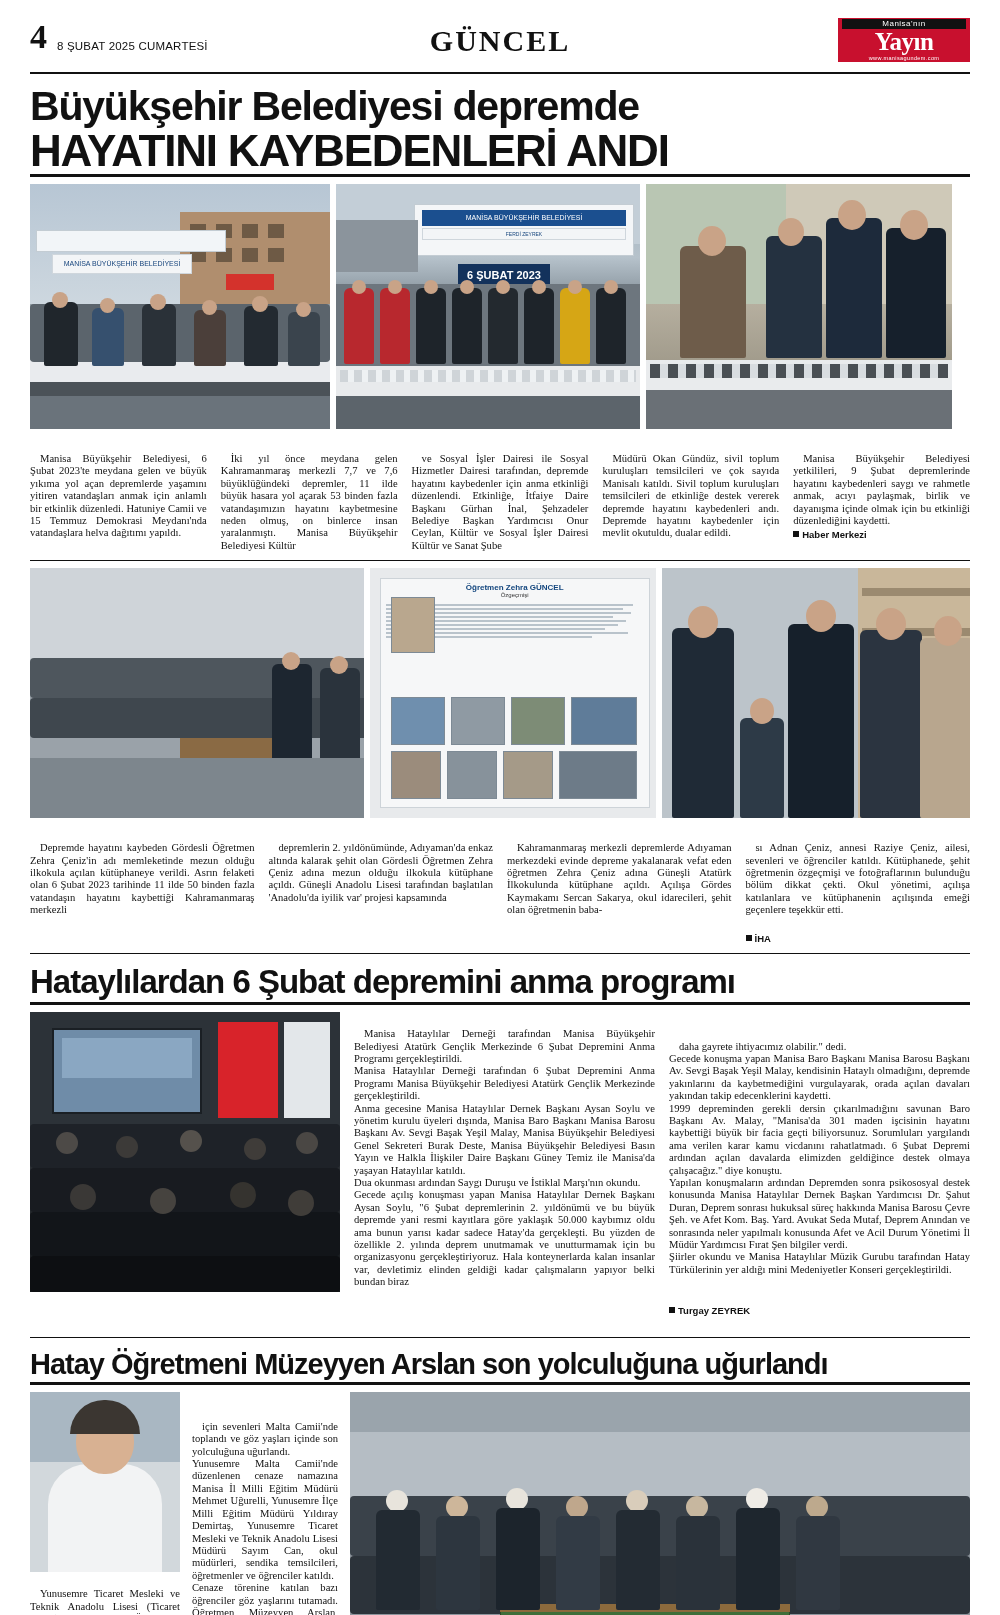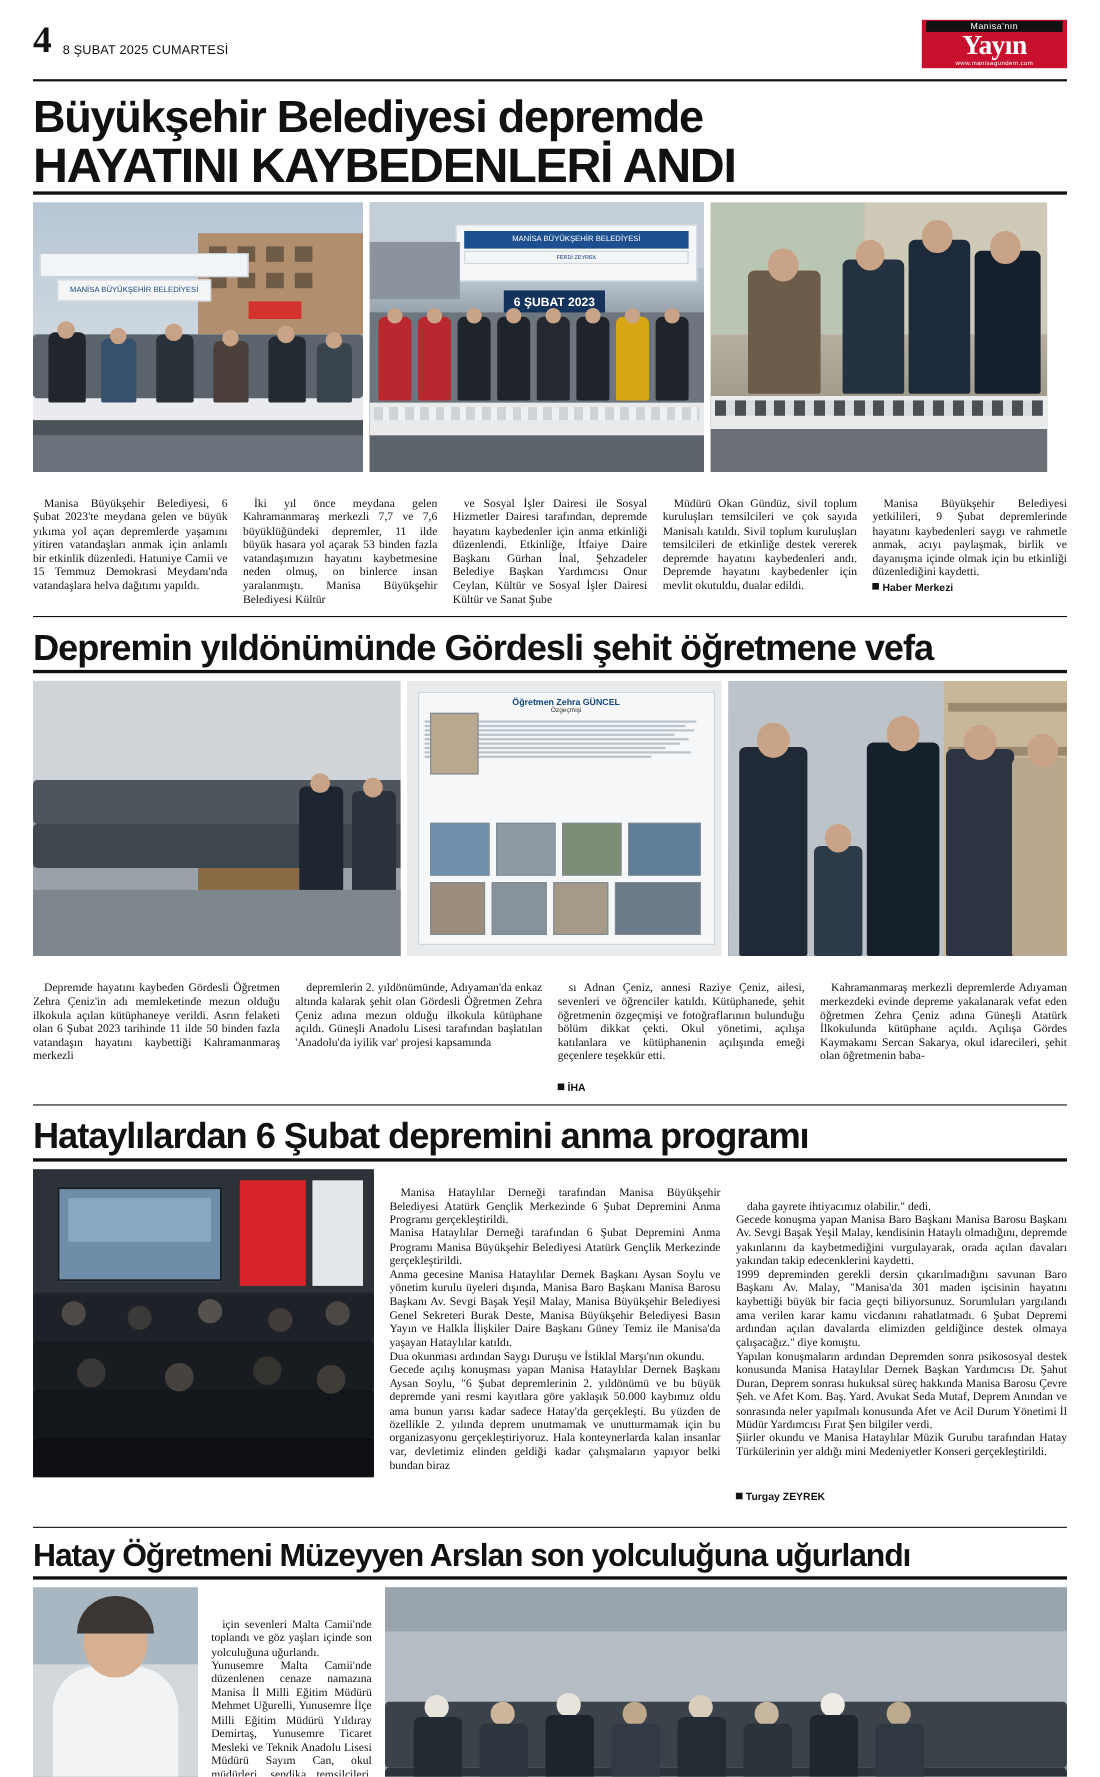--- a/index.html
+++ b/index.html
@@ -212,20 +212,21 @@
   .last-wrap { display: flex; gap: 12px; margin-top: 7px; }
 </style>
 </head>
 <body>
 
 <div class="page">
 
   <div class="masthead">
     <div class="page-number">4</div>
     <div class="dateline">8 ŞUBAT 2025  CUMARTESİ</div>
+    <div class="section-title">GÜNCEL</div>
     <div class="logo-box">
       <div class="logo-top">Manisa'nın</div>
       <div class="logo-main">Yayın</div>
       <div class="logo-sub">www.manisagundem.com</div>
     </div>
   </div>
 
   <div class="headline-block">
     <div class="headline-1">Büyükşehir Belediyesi depremde</div>
     <div class="headline-2 rule-black">HAYATINI KAYBEDENLERİ ANDI</div>
@@ -329,21 +330,20 @@
       </div>
     <div class="col" style="width:180px;">
       <p>Manisa Büyükşehir Belediyesi yetkilileri, 9 Şubat depremlerinde hayatını kaybedenleri saygı ve rahmetle anmak, acıyı paylaşmak, birlik ve dayanışma içinde olmak için bu etkinliği düzenlediğini kaydetti.</p>
       <p style="text-indent:0;margin-top:2px;"><span class="sq"></span><span class="byline">Haber Merkezi</span></p>
     </div>
   </div>
 
   <div class="divider"></div>
 
   <div class="story">
-    <div class="story-head">Depremin yıldönümünde Gördesli şehit öğretmene vefa</div>
 
     <div class="photo-row">
       <div class="photo ph-hall" style="width:338px;height:250px;">
         <div style="position:absolute;left:0;top:0;width:338px;height:96px;background:#cfd4d9;"></div>
         <div style="position:absolute;left:0;top:96px;width:338px;height:154px;background:#9aa2a9;"></div>
         <div style="position:absolute;left:150px;top:120px;width:92px;height:70px;background:#8a6a44;"></div>
         <div class="crowd-row" style="left:0;top:90px;width:338px;height:40px;background:#4e565d;"></div>
         <div class="crowd-row" style="left:0;top:130px;width:338px;height:40px;background:#3f474e;"></div>
         <div class="person" style="left:242px;top:96px;width:40px;height:96px;background:#1d2630;"></div>
         <div class="head-dot" style="left:252px;top:84px;width:18px;height:18px;"></div>
@@ -400,27 +400,27 @@
 
     <div class="cols">
       <div class="col" style="width:228px;">
           <p>Depremde hayatını kaybeden Gördesli Öğretmen Zehra Çeniz'in adı memleketinde mezun olduğu ilkokula açılan kütüphaneye verildi. Asrın felaketi olan 6 Şubat 2023 tarihinde 11 ilde 50 binden fazla vatandaşın hayatını kaybettiği Kahramanmaraş merkezli</p>
         </div>
       <div class="col" style="width:228px;">
           <p>depremlerin 2. yıldönümünde, Adıyaman'da enkaz altında kalarak şehit olan Gördesli Öğretmen Zehra Çeniz adına mezun olduğu ilkokula kütüphane açıldı.
 Güneşli Anadolu Lisesi tarafından başlatılan 'Anadolu'da iyilik var' projesi kapsamında</p>
         </div>
       <div class="col" style="width:228px;">
-        <p>sı Adnan Çeniz, annesi Raziye Çeniz, ailesi, sevenleri ve öğrenciler katıldı. Kütüphanede, şehit öğretmenin özgeçmişi ve fotoğraflarının bulunduğu bölüm dikkat çekti. Okul yönetimi, açılışa katılanlara ve kütüphanenin açılışında emeği geçenlere teşekkür etti.</p>
-        <p style="text-indent:0;"><span class="sq"></span><span class="byline">İHA</span></p>
-      </div>
-      <div class="col" style="width:228px;">
           <p>Kahramanmaraş merkezli depremlerde Adıyaman merkezdeki evinde depreme yakalanarak vefat eden öğretmen Zehra Çeniz adına Güneşli Atatürk İlkokulunda kütüphane açıldı.
 Açılışa Gördes Kaymakamı Sercan Sakarya, okul idarecileri, şehit olan öğretmenin baba-</p>
         </div>
+      <div class="col" style="width:228px;">
+        <p>sı Adnan Çeniz, annesi Raziye Çeniz, ailesi, sevenleri ve öğrenciler katıldı. Kütüphanede, şehit öğretmenin özgeçmişi ve fotoğraflarının bulunduğu bölüm dikkat çekti. Okul yönetimi, açılışa katılanlara ve kütüphanenin açılışında emeği geçenlere teşekkür etti.</p>
+        <p style="text-indent:0;"><span class="sq"></span><span class="byline">İHA</span></p>
+      </div>
     </div>
   </div>
 
   <div class="divider"></div>
 
   <div class="story">
     <div class="story-head">Hataylılardan 6 Şubat depremini anma programı</div>
 
     <div class="flow" style="margin-top:7px;">
       <div class="photo ph-dark" style="width:310px;height:280px;flex:none;">

